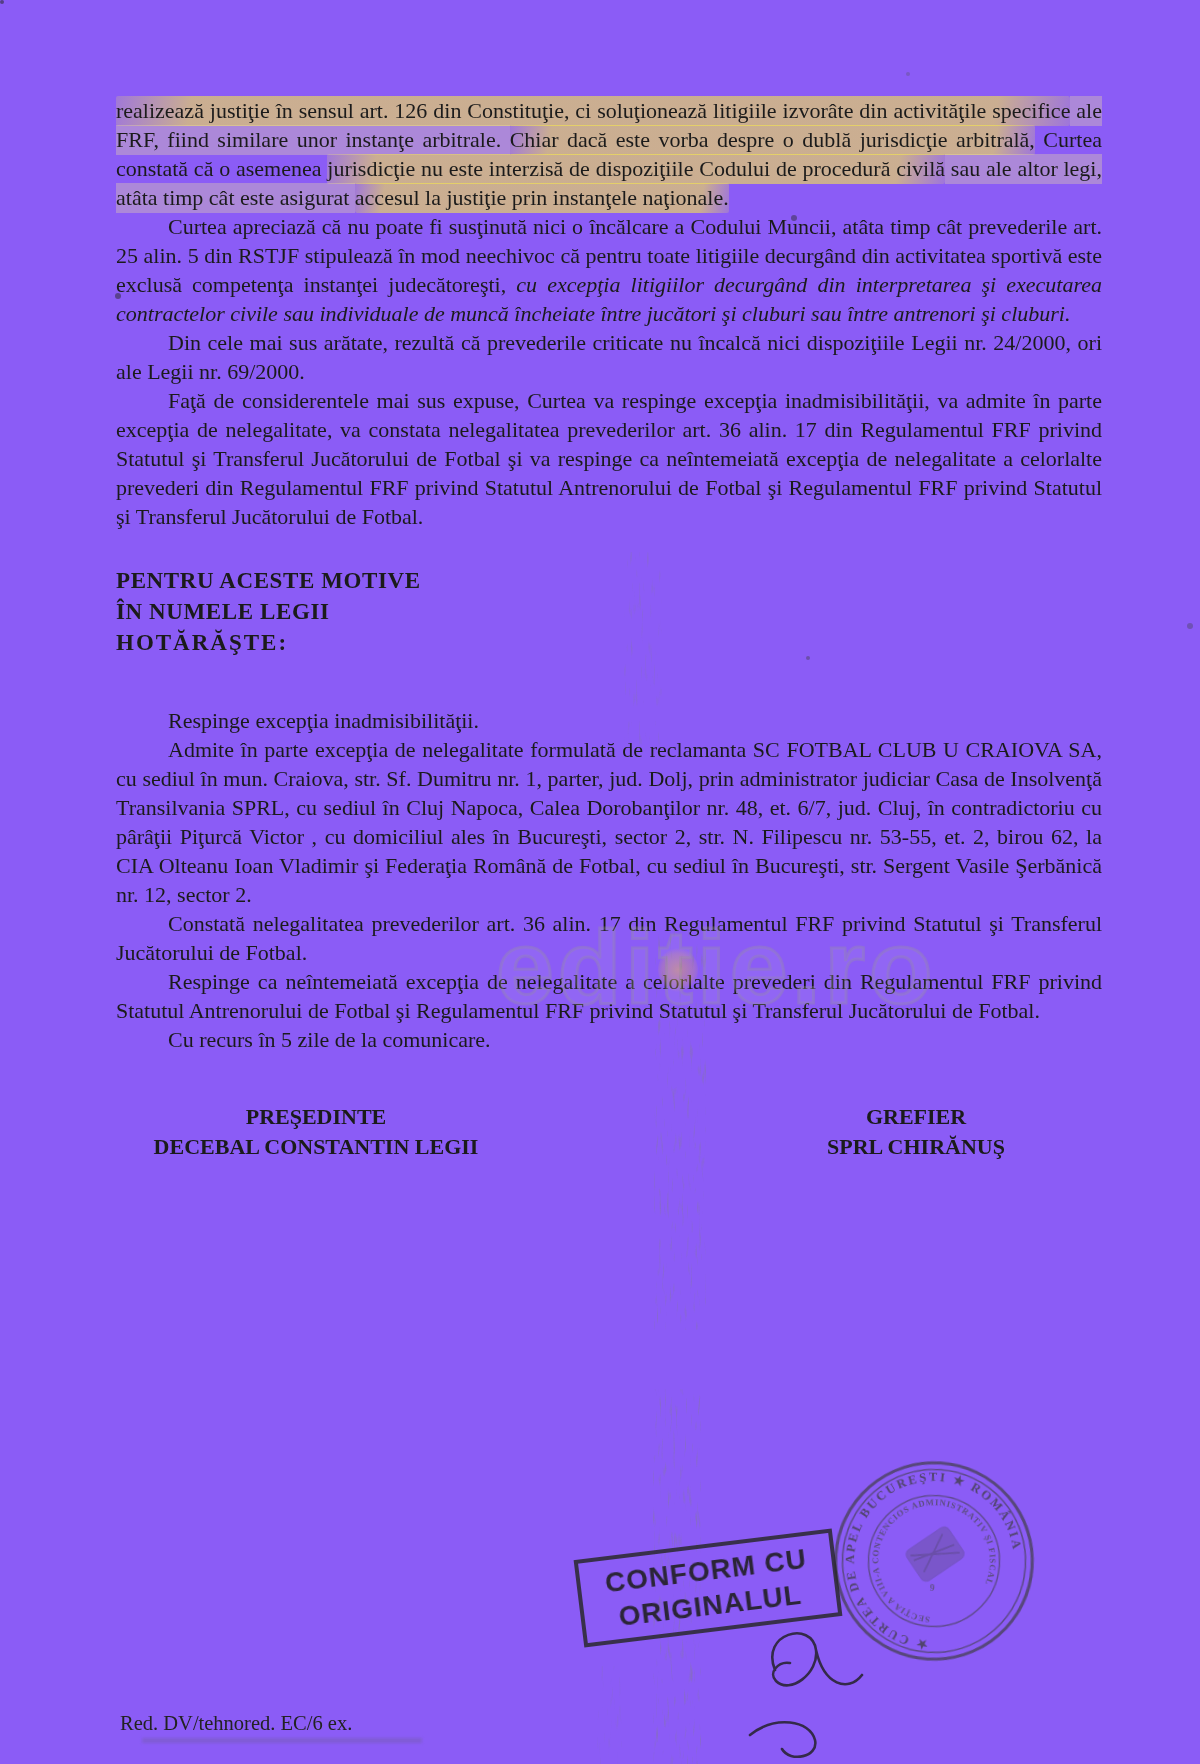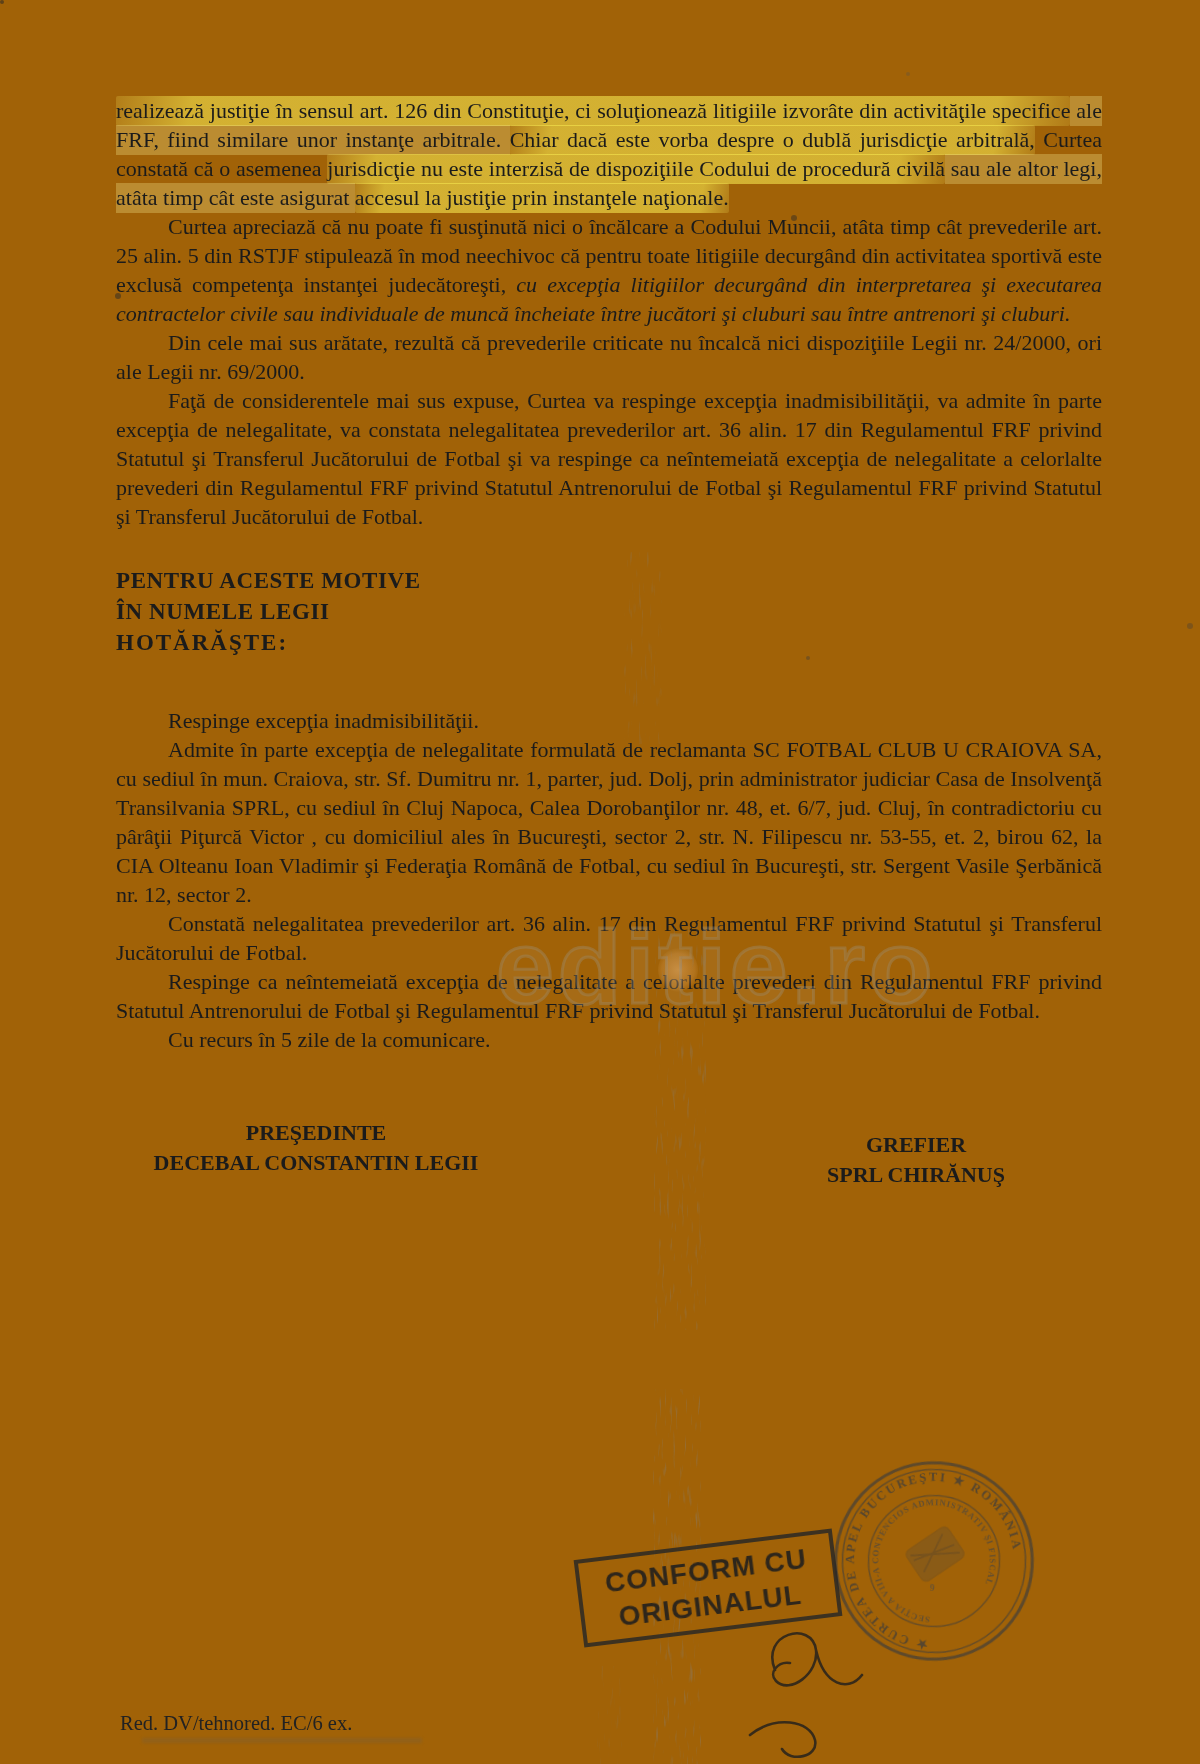--- a/index.html
+++ b/index.html
@@ -1,20 +1,20 @@
 <!DOCTYPE html>
 <html><head>
 <meta charset="utf-8">
 <style>
   html,body{margin:0;padding:0;background:#e8e8e8;}
   .page{
     position:relative;
     width:1200px;height:1764px;
     margin:0 auto;
-    background:#a16207;
+    background:#8b5cf6;
     overflow:hidden;
     font-family:"Liberation Serif","DejaVu Serif",serif;
     color:#1b1b1b;
   }
   .content{
     position:absolute;
     left:116px;top:96px;
     width:986px;
     font-size:22px;
     line-height:29px;
@@ -46,22 +46,22 @@
   }
   .motive-heading .h3{letter-spacing:2px;}
   .sig-row{
     display:flex;
     margin-top:48px;
     font-weight:bold;
     font-size:22px;
     line-height:30px;
     text-align:center;
   }
-  .sig-left{width:400px;margin-top:16px;}
-  .sig-right{width:340px;margin-left:230px;margin-top:28px;}
+  .sig-left{width:400px;}
+  .sig-right{width:340px;margin-left:230px;}
   .footer-note{
     position:absolute;
     left:120px;top:1712px;
     font-size:20.5px;
     color:#222;
   }
   
   .watermark{
     position:absolute;
     left:496px;top:908px;

